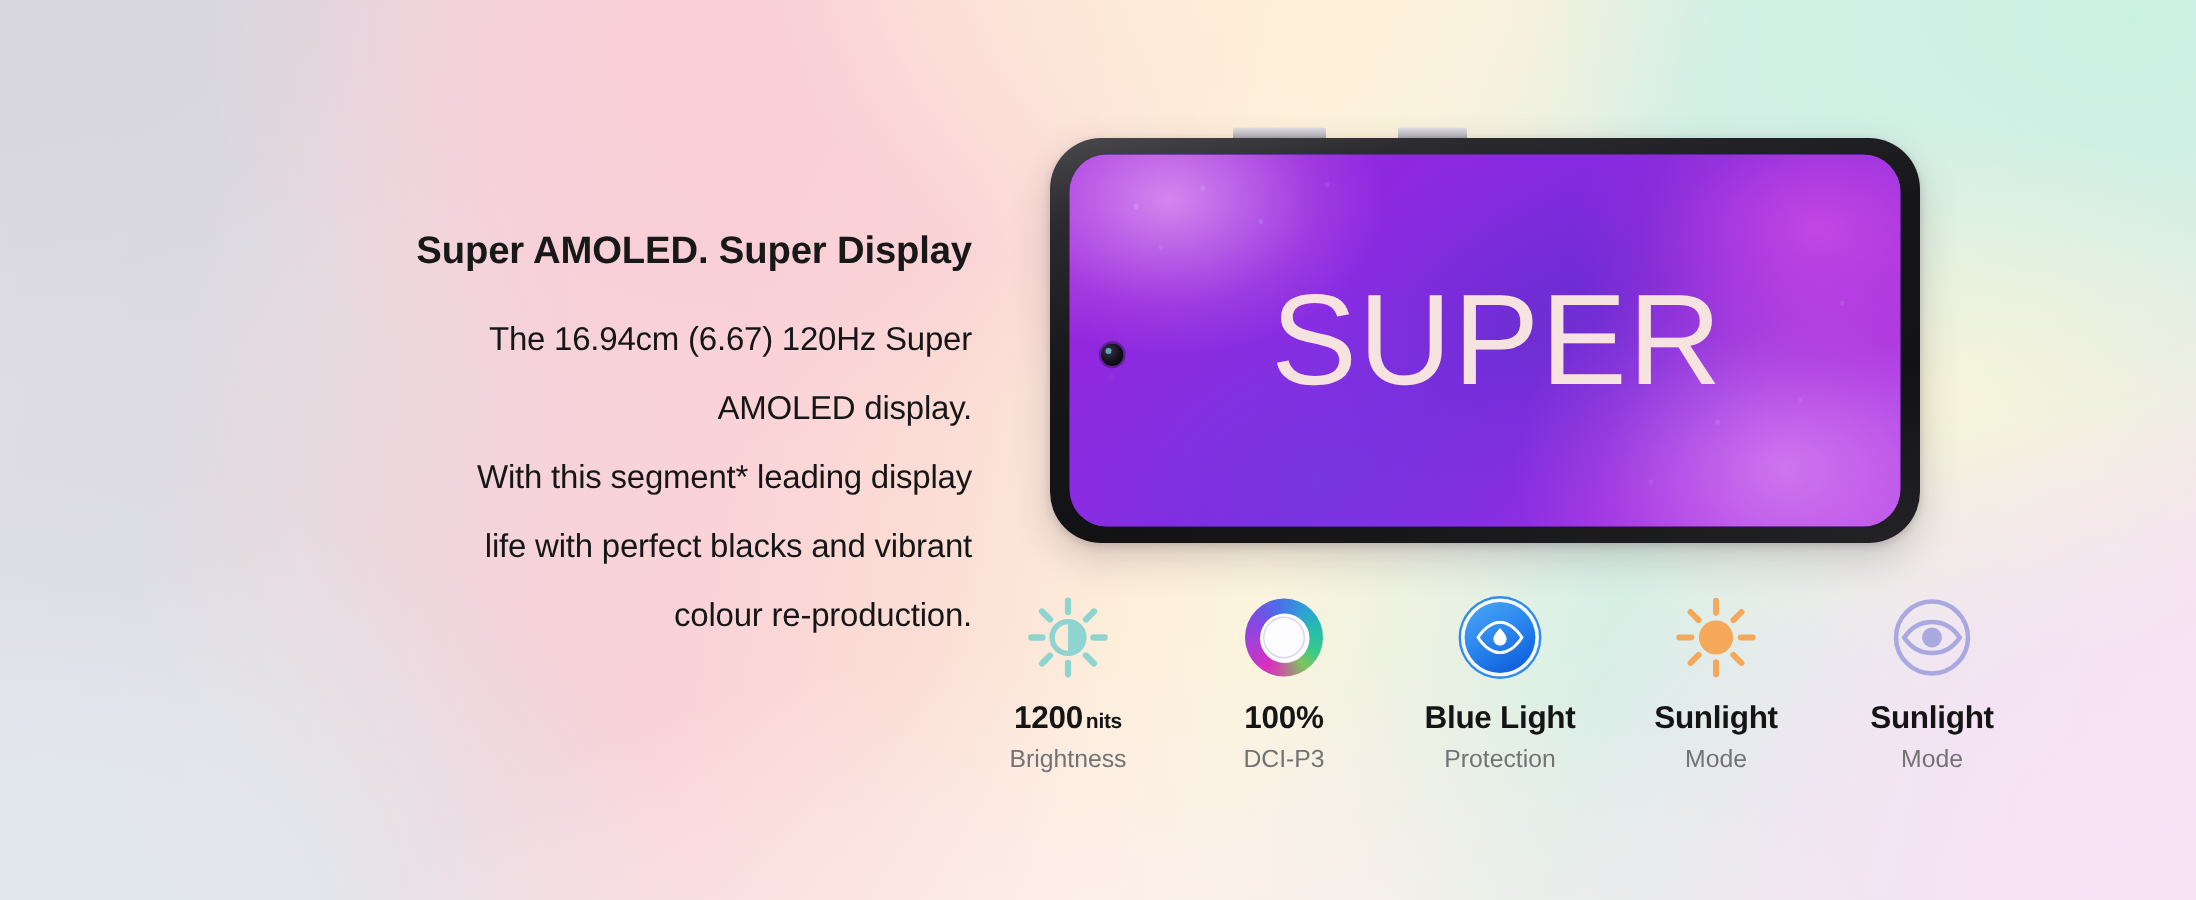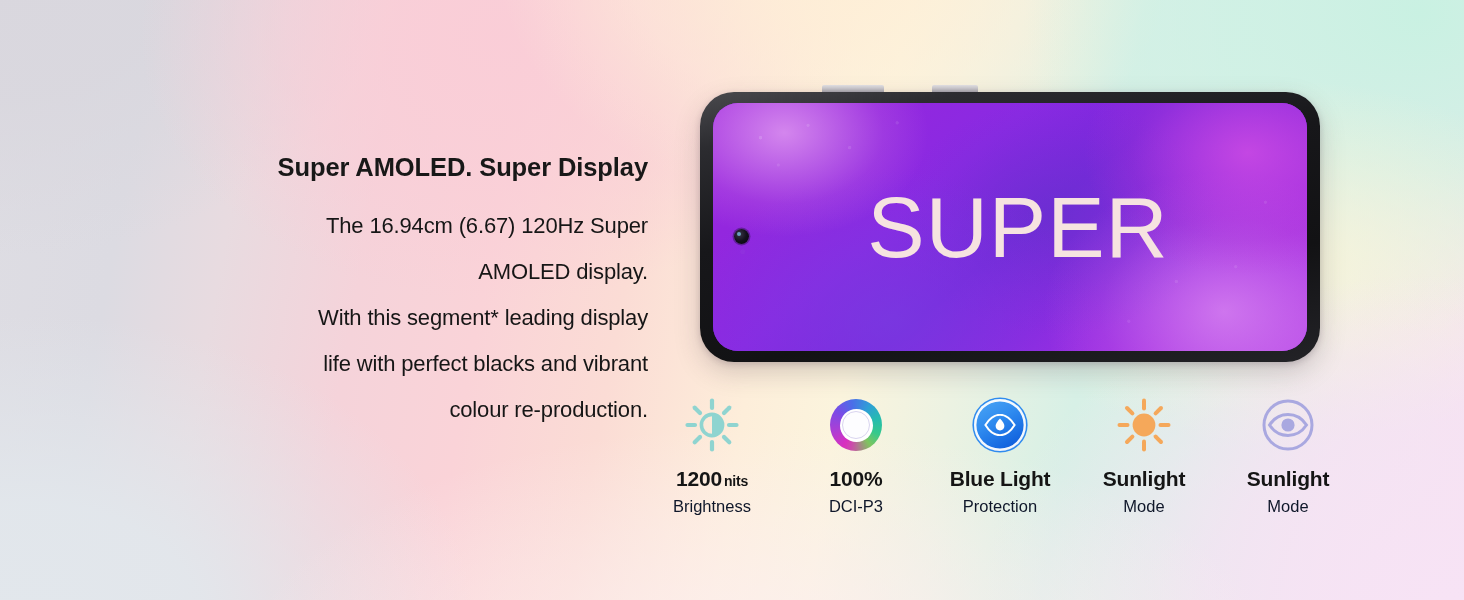--- a/index.html
+++ b/index.html
@@ -114,21 +114,20 @@
   .copy-body p { margin: 0; }
 
   
   .phone-wrap {
     position: absolute;
     left: 700px;
     top: 92px;
     width: 580px;
     height: 270px;
     z-index: 6;
-    padding-left: 40px;
   }
   .phone-buttons {
     position: absolute;
     top: -7px;
     left: 0;
     width: 100%;
     height: 9px;
   }
   .btn-vol, .btn-pwr {
     position: absolute;
@@ -262,21 +261,21 @@
     line-height: 1;
   }
   .feature-title .unit {
     font-size: 14px;
     font-weight: 700;
     margin-left: 2px;
   }
   .feature-sub {
     font-size: 16.5px;
     font-weight: 400;
-    color: #0f172a;
+    color: #737373;
     margin-top: 9px;
     white-space: nowrap;
     line-height: 1;
   }
 
   
   .ring-outer {
     width: 52px; height: 52px;
     border-radius: 50%;
     background: conic-gradient(from 210deg,

